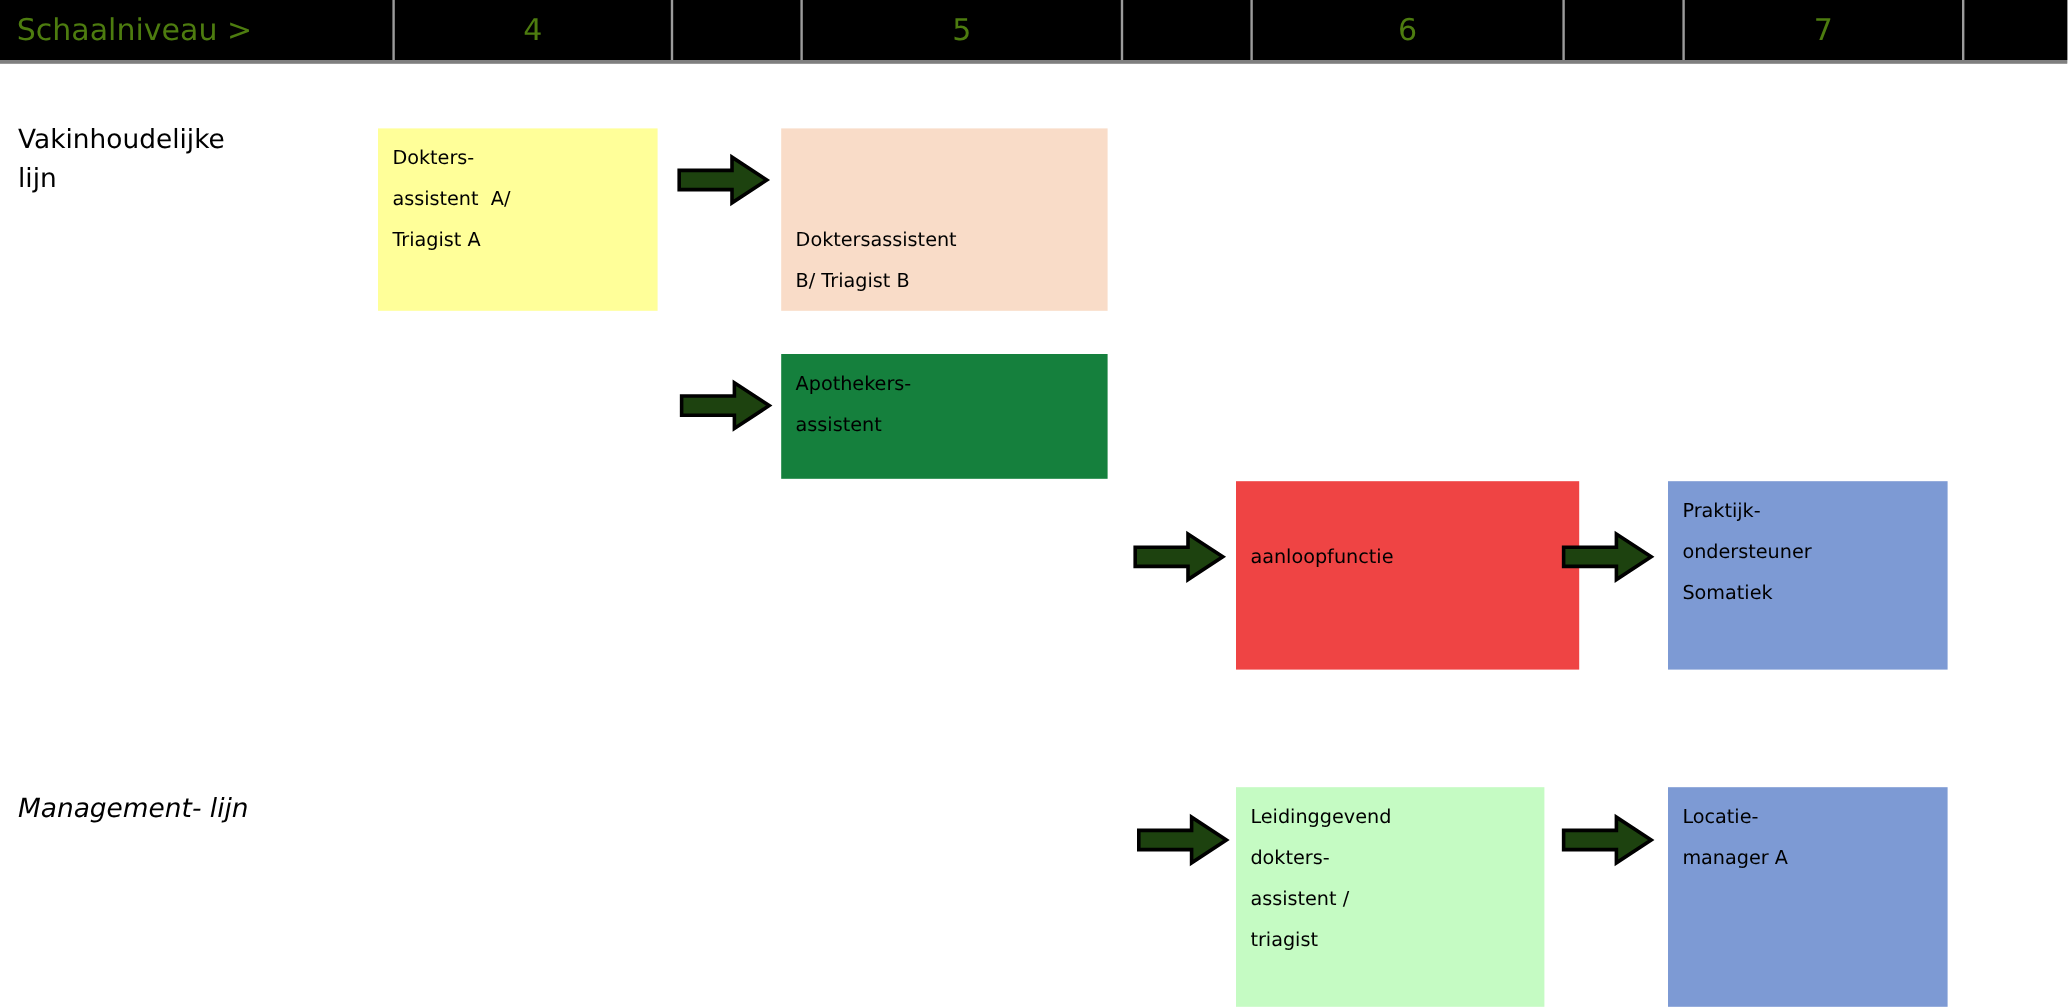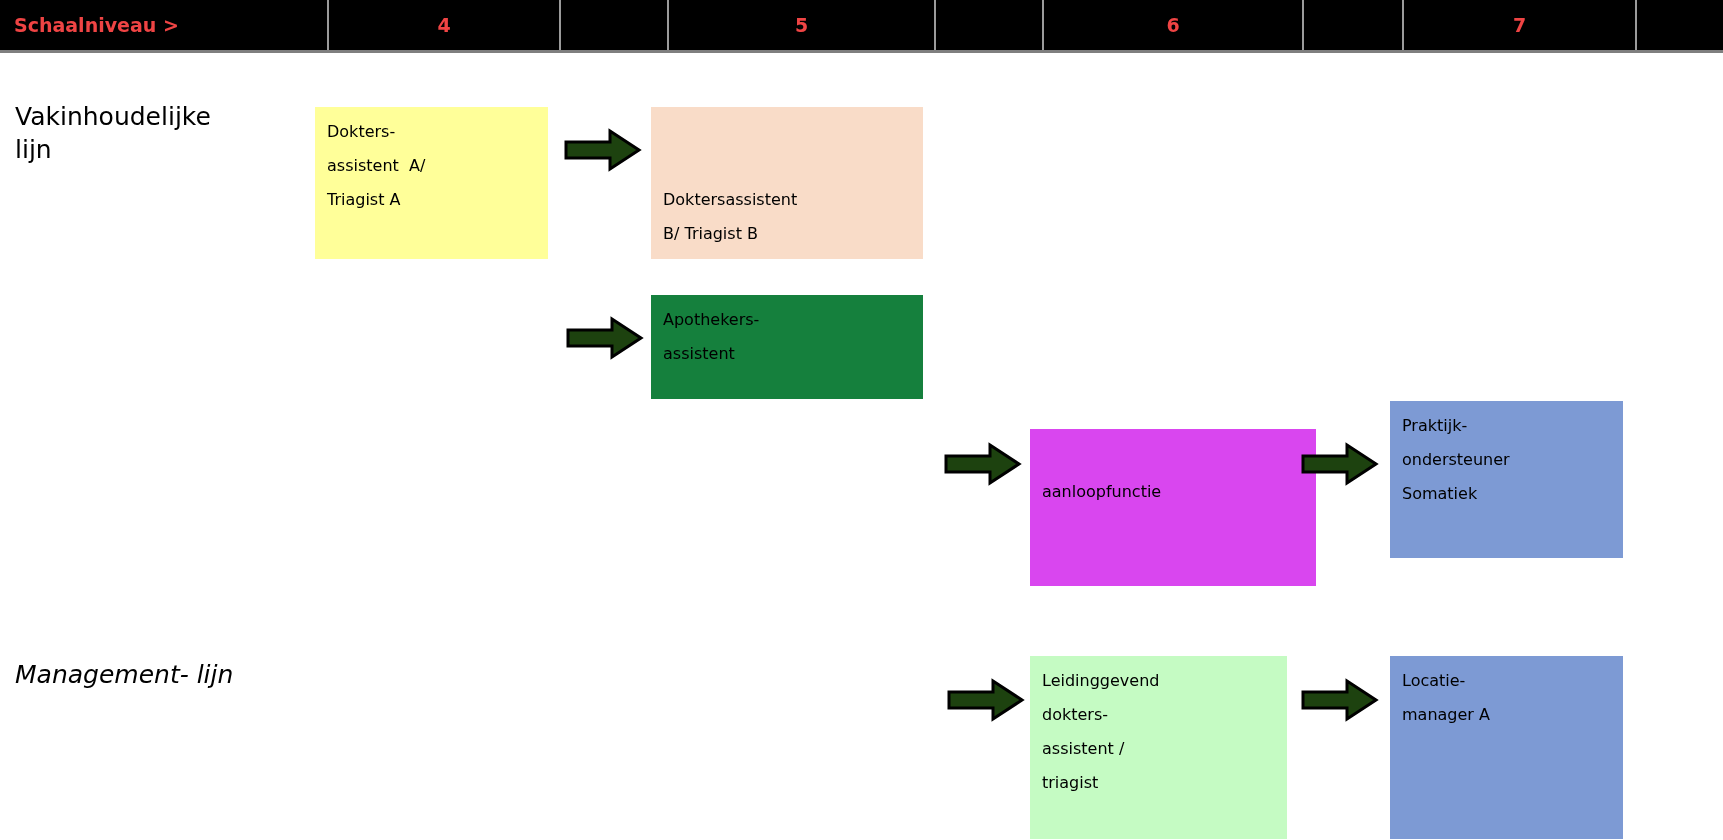--- a/index.html
+++ b/index.html
@@ -13,34 +13,33 @@
   }
   
   .scalebar{
     position:absolute;left:0;top:0;width:1723px;height:50px;
     display:flex;
     background:#9b9b9b;           
     border-bottom:3px solid #7f7f7f;
   }
   .scalebar .cell{
     background:#000000;
-    color:#ef4444;
-    font-size:19px;
+    color:#4d7c0f;
+    font-size:25px;
     line-height:50px;
     white-space:pre;
     flex:0 0 auto;
-    font-weight:bold;
   }
   .scalebar .cell + .cell{margin-left:2px;}
   .cell.lbl{padding-left:14px;}
   .cell.num{text-align:center;}
   
   .rowlabel{
     position:absolute;
-    font-size:25px;line-height:33px;
+    font-size:22px;line-height:33px;
     white-space:pre-wrap;
   }
   .rowlabel.italic{font-style:italic;}
   
   .box{
     position:absolute;
     font-size:16px;line-height:34px;
     white-space:pre-wrap;
     padding:8px 12px;
     box-sizing:border-box;
@@ -76,21 +75,21 @@
   <div class="box" style="left:315px;top:107px;width:233px;height:152px;background:#ffff99;">Dokters-
 assistent  A/
 Triagist A</div>
 
   <div class="box mid" style="left:651px;top:107px;width:272px;height:152px;background:#f9dcc8;">Doktersassistent
 B/ Triagist B</div>
 
   <div class="box" style="left:651px;top:295px;width:272px;height:104px;background:#15803d;">Apothekers-
 assistent</div>
 
-  <div class="box single" style="left:1030px;top:401px;width:286px;height:157px;background:#d946ef;margin-top:28px;">aanloopfunctie</div>
+  <div class="box single" style="left:1030px;top:401px;width:286px;height:157px;background:#ef4444;">aanloopfunctie</div>
 
   <div class="box tall" style="left:1390px;top:401px;width:233px;height:157px;background:#7d9ad4;">Praktijk-
 ondersteuner
 Somatiek</div>
 
   <div class="box" style="left:1390px;top:656px;width:233px;height:183px;background:#7d9ad4;">Locatie-
 manager A</div>
 
   <div class="box" style="left:1030px;top:656px;width:257px;height:183px;background:#c5fbc3;">Leidinggevend
 dokters-

